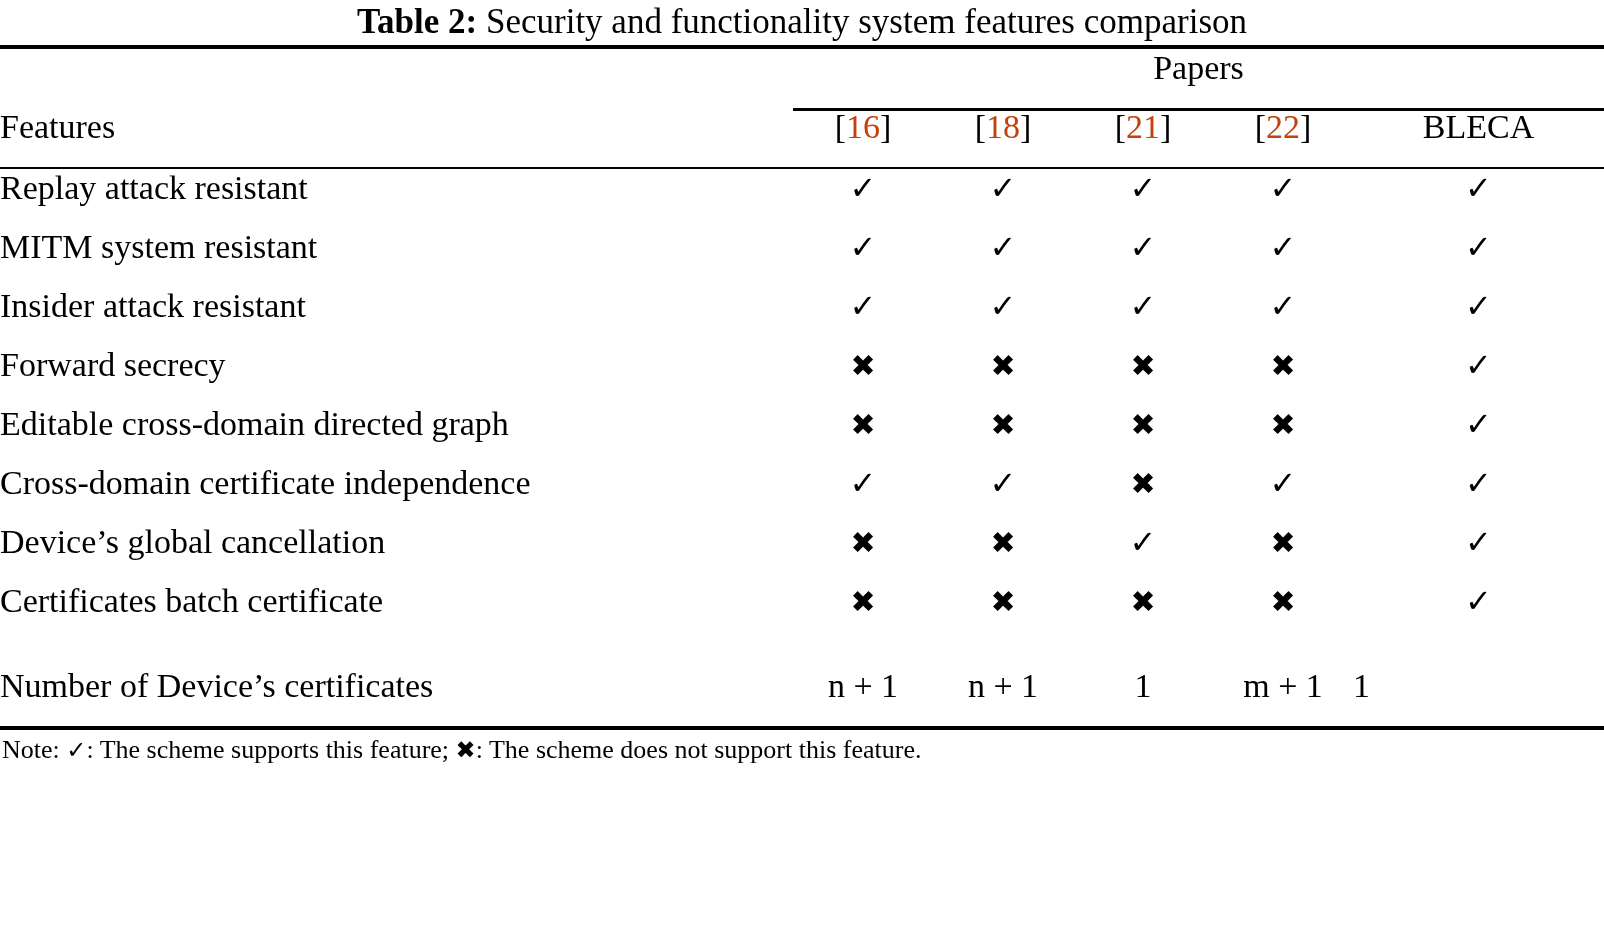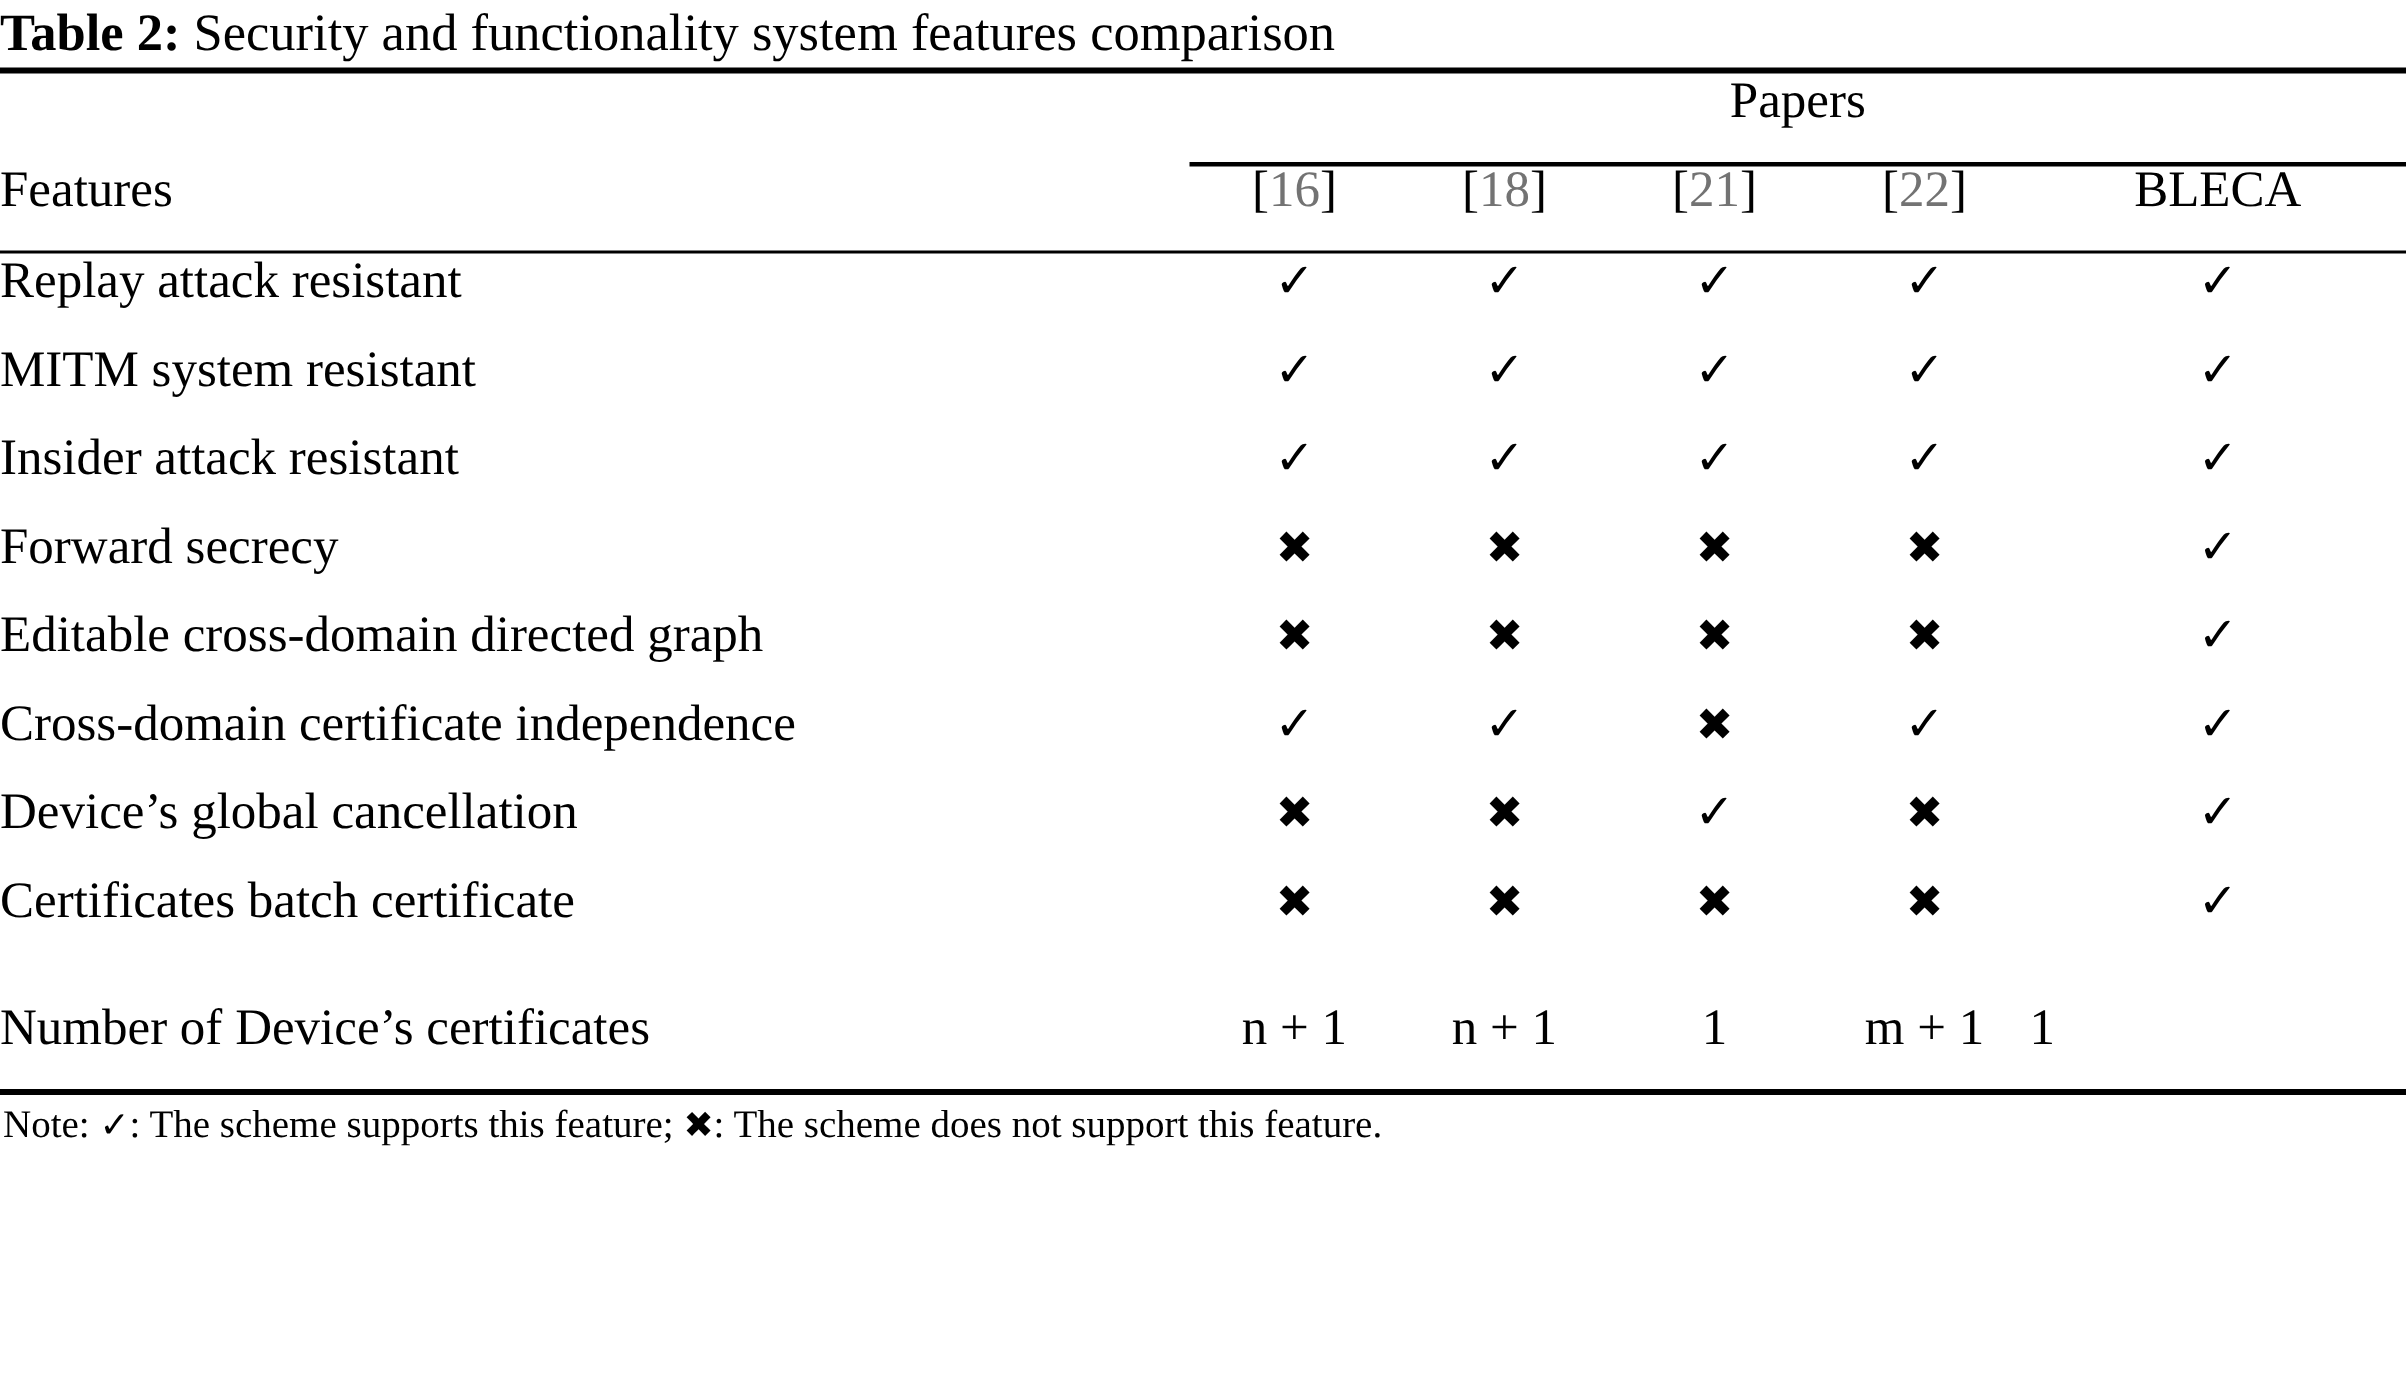--- a/index.html
+++ b/index.html
@@ -17,21 +17,21 @@
 
   .table-figure {
     position: relative;
     width: 1604px;
     height: 933px;
     box-sizing: border-box;
   }
 
   
   .caption {
-    text-align: left;
+    text-align: center;
     font-size: 35px;
     line-height: 1.0;
     padding-top: 4px;
     padding-bottom: 6px;
     white-space: nowrap;
     border-radius: 17px;
   }
   .caption .caption-label {
     font-weight: bold;
   }
@@ -105,21 +105,21 @@
   .row-d { height: 59px; }
   .row-group-gap td { padding-top: 22px; }
 
   .papers-head {
     text-align: center;
     font-size: 34px;
     padding-bottom: 4px;
   }
 
   .cite { white-space: nowrap; }
-  .cite .num { color: #737373; }
+  .cite .num { color: #c2410c; }
   .cite .brk { color: #000000; }
 
   .mark {
     font-family: "DejaVu Sans", sans-serif;
     font-size: 31px;
     line-height: 1;
   }
   .mark-check { font-size: 32px; }
   .mark-cross { font-size: 30px; font-weight: bold; }
 

